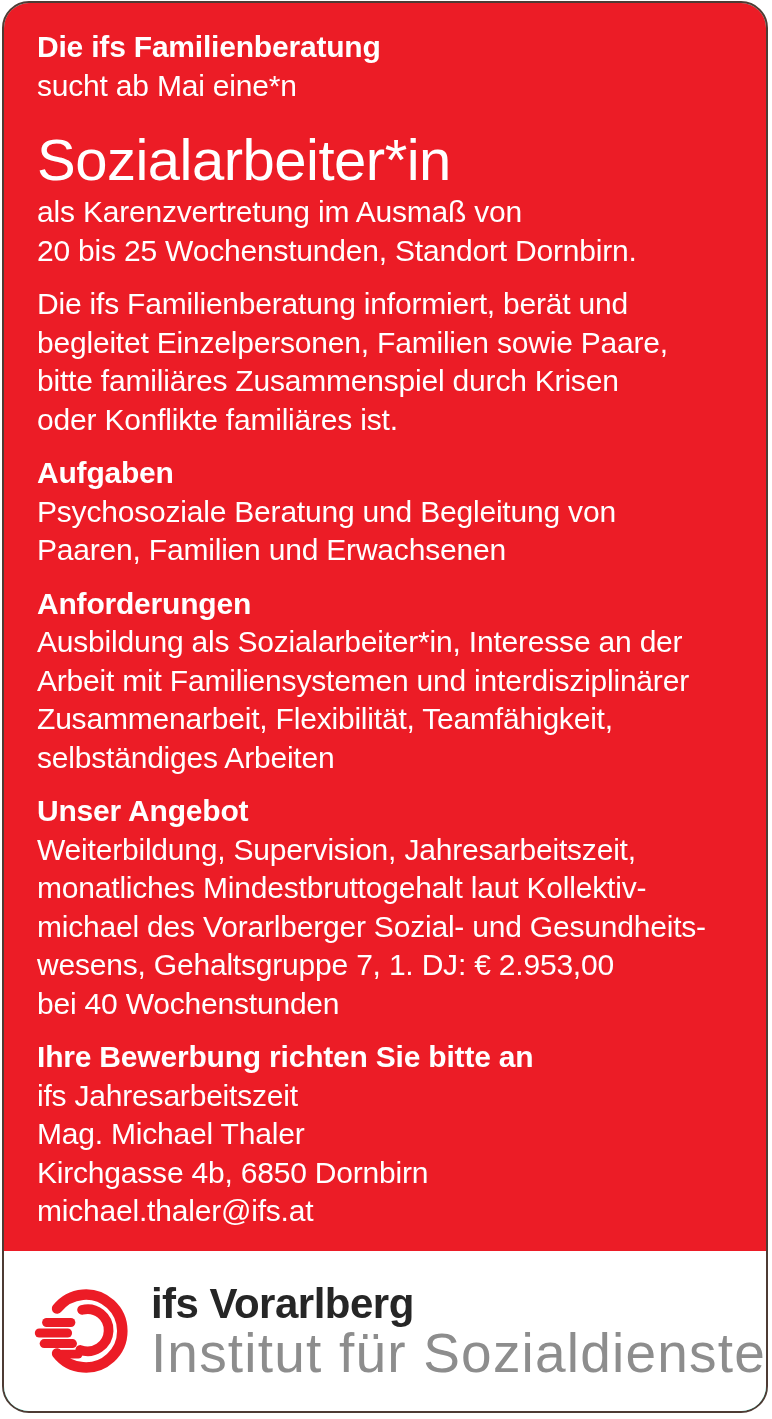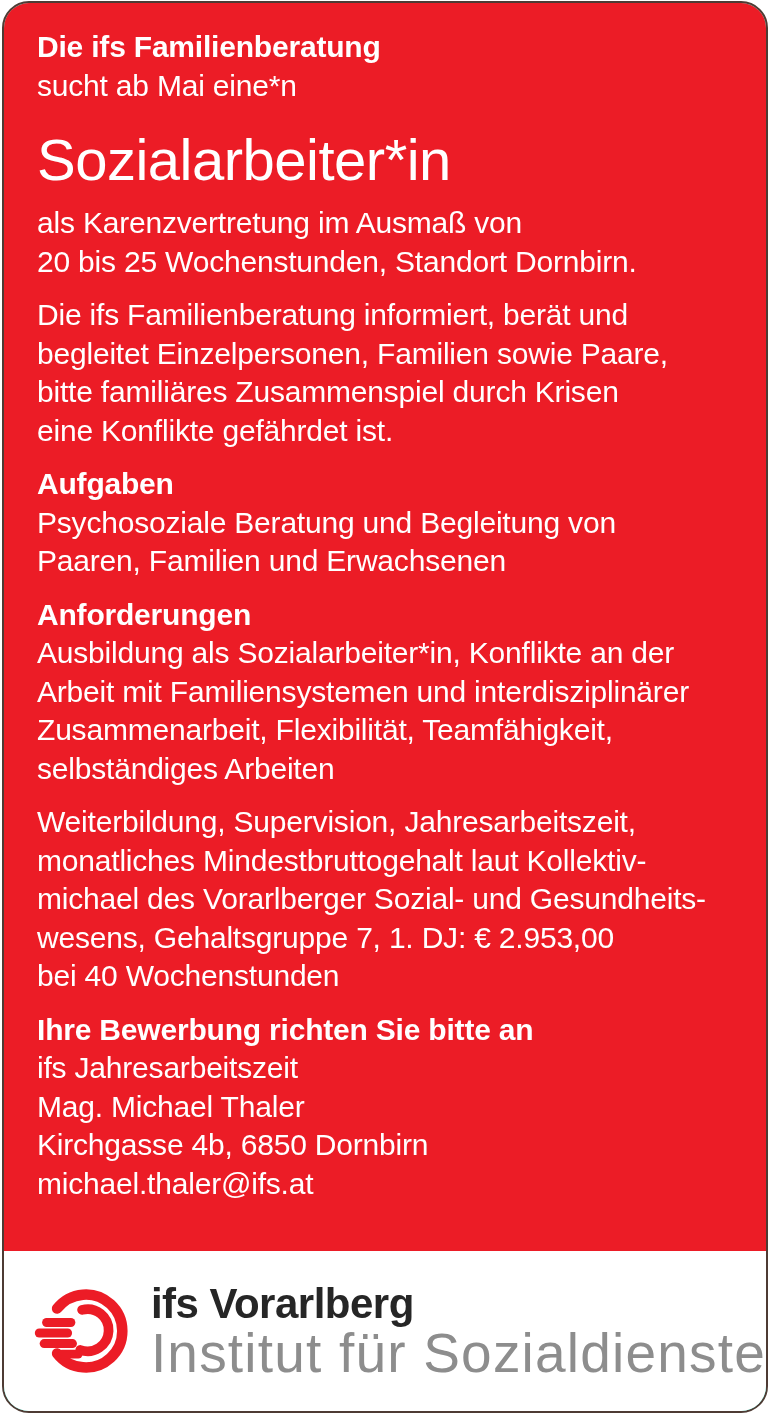--- a/index.html
+++ b/index.html
@@ -31,21 +31,21 @@
     line-height: 38.5px;
     letter-spacing: -0.2px;
     white-space: nowrap;
   }
   .b { font-weight: 700; }
   .job-title {
     font-size: 58px;
     line-height: 62px;
     font-weight: 400;
     letter-spacing: -0.5px;
-    margin: 24px 0 13px 0;
+    margin: 24px 0 2px 0;
   }
   .para { margin-bottom: 15px; }
   .footer {
     flex: 0 0 160px;
     background: #ffffff;
     display: flex;
     align-items: center;
     padding-left: 30px;
   }
   .logo-mark { display: block; }
@@ -83,38 +83,39 @@
 
     <div class="para">
       <div class="line">als Karenzvertretung im Ausmaß von</div>
       <div class="line">20 bis 25 Wochenstunden, Standort Dornbirn.</div>
     </div>
 
     <div class="para">
       <div class="line">Die ifs Familienberatung informiert, berät und</div>
       <div class="line">begleitet Einzelpersonen, Familien sowie Paare,</div>
       <div class="line">bitte familiäres Zusammenspiel durch Krisen</div>
-      <div class="line">eine Konflikte gefährdet ist.</div>
+      <div class="line">oder Konflikte familiäres ist.</div>
     </div>
 
     <div class="para">
       <div class="line b">Aufgaben</div>
       <div class="line">Psychosoziale Beratung und Begleitung von</div>
       <div class="line">Paaren, Familien und Erwachsenen</div>
     </div>
 
     <div class="para">
       <div class="line b">Anforderungen</div>
-      <div class="line">Ausbildung als Sozialarbeiter*in, Konflikte an der</div>
+      <div class="line">Ausbildung als Sozialarbeiter*in, Interesse an der</div>
       <div class="line">Arbeit mit Familiensystemen und interdisziplinärer</div>
       <div class="line">Zusammenarbeit, Flexibilität, Teamfähigkeit,</div>
       <div class="line">selbständiges Arbeiten</div>
     </div>
 
     <div class="para">
+      <div class="line b">Unser Angebot</div>
       <div class="line">Weiterbildung, Supervision, Jahresarbeitszeit,</div>
       <div class="line">monatliches Mindestbruttogehalt laut Kollektiv-</div>
       <div class="line">michael des Vorarlberger Sozial- und Gesundheits-</div>
       <div class="line">wesens, Gehaltsgruppe 7, 1. DJ: € 2.953,00</div>
       <div class="line">bei 40 Wochenstunden</div>
     </div>
 
     <div class="para">
       <div class="line b">Ihre Bewerbung richten Sie bitte an</div>
       <div class="line">ifs Jahresarbeitszeit</div>

